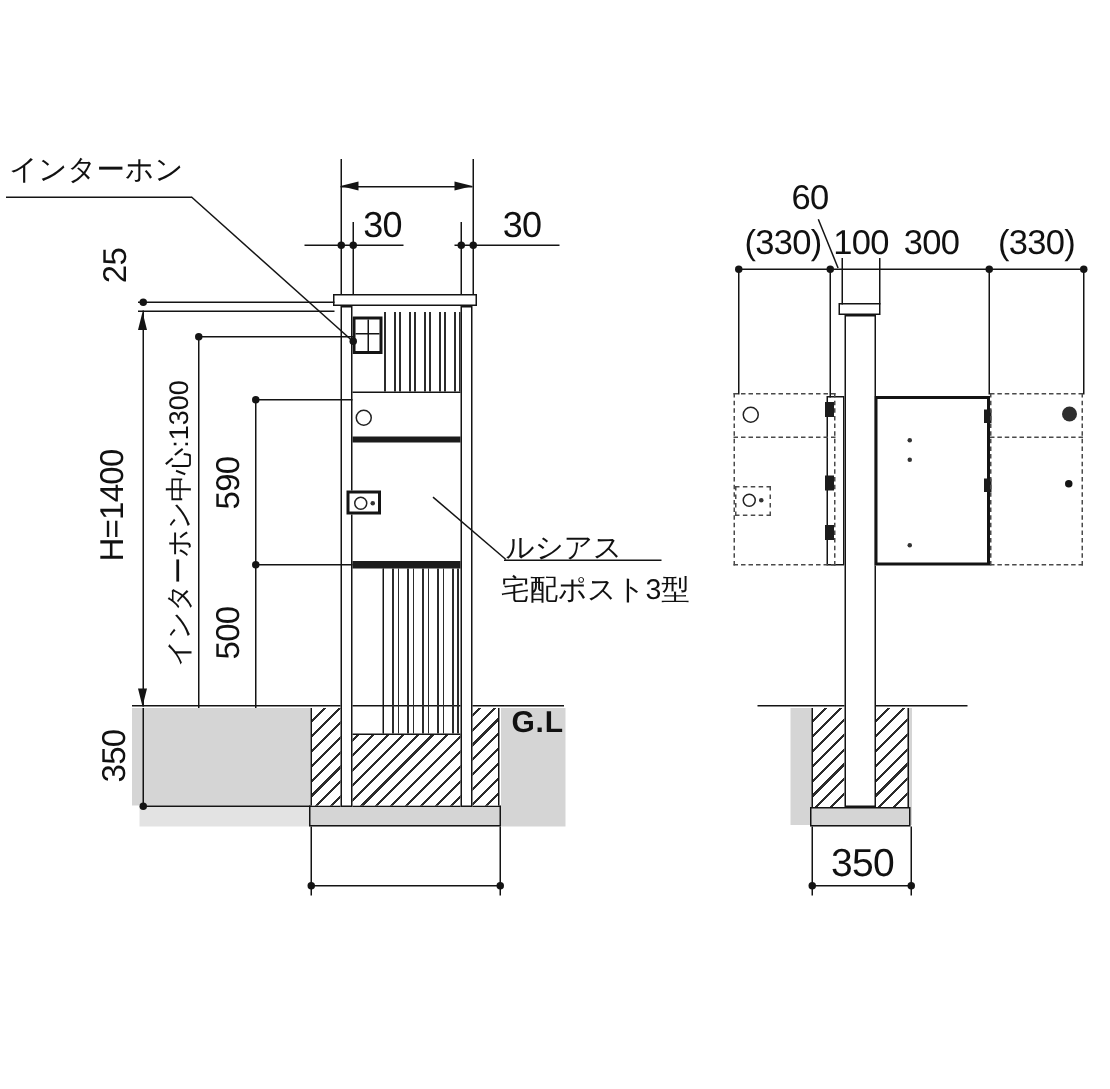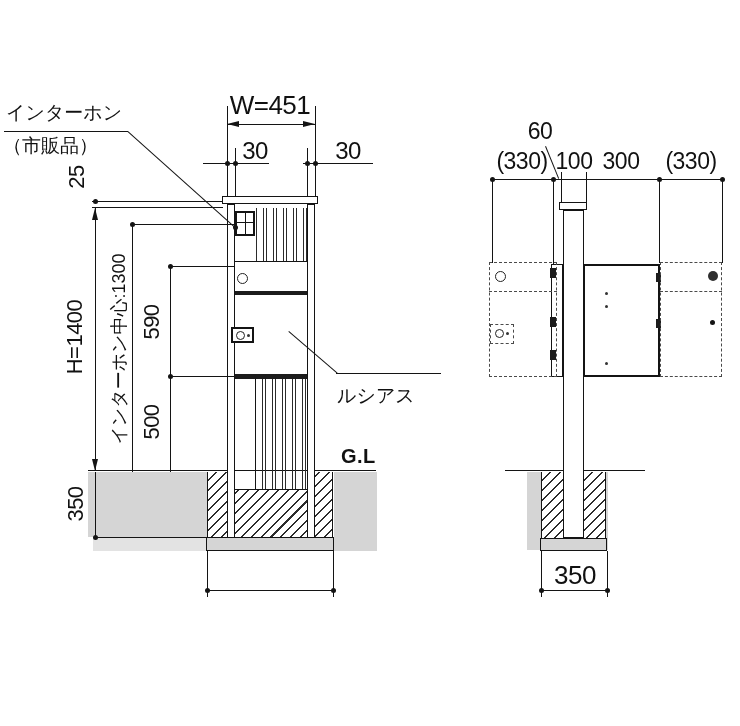--- a/index.html
+++ b/index.html
@@ -39,21 +39,21 @@
 <div id="stage">
 
   <div class="gray" style="left:88px;top:472px;width:119px;height:65px;"></div>
   <div class="graylt" style="left:93px;top:537px;width:114px;height:14px;"></div>
   <div class="gray" style="left:334px;top:472px;width:43px;height:79px;"></div>
   <div class="gray" style="left:206px;top:537px;width:128px;height:14px;border:1.5px solid #141414;box-sizing:border-box;"></div>
   <div class="hatch" style="left:207px;top:472px;width:23px;height:65px;border-left:1.5px solid #141414;border-right:1.5px solid #141414;"></div>
   <div class="hatch" style="left:310px;top:472px;width:23px;height:65px;border-left:1.5px solid #141414;border-right:1.5px solid #141414;"></div>
   <div class="hatch" style="left:230px;top:489px;width:80px;height:48px;border-top:1.5px solid #141414;"></div>
   <div class="hl" style="left:88px;top:470px;width:288px;"></div>
-  <div class="jp gl" style="left:341px;top:445px;">G.L</div>
+  <div class="jp gl" style="left:341px;top:471px;">G.L</div>
 
   <div class="box" style="left:227px;top:204px;width:8px;height:334px;"></div>
   <div class="box" style="left:307px;top:204px;width:8px;height:334px;"></div>
   <div class="box" style="left:222px;top:196px;width:96px;height:8px;"></div>
   <div class="slats" style="left:256px;top:208px;width:51px;height:53px;"></div>
   <div class="hl" style="left:235px;top:261px;width:72px;"></div>
   <div class="box2" style="left:235px;top:211px;width:20px;height:25px;">
     <div class="vl" style="left:8px;top:0;height:21px;border-left-width:1.2px;"></div>
     <div class="hl" style="left:0;top:9px;width:16px;border-top-width:1.2px;"></div>
   </div>
@@ -62,29 +62,28 @@
   <div class="band" style="left:235px;top:374px;width:72px;height:5px;"></div>
   <div class="box2" style="left:231px;top:327px;width:23px;height:16px;">
     <div class="ring" style="left:3px;top:2px;width:7px;height:7px;"></div>
     <div class="dt3" style="left:14px;top:5px;"></div>
   </div>
   <div class="slats" style="left:255px;top:379px;width:52px;height:110px;"></div>
   <div class="vl" style="left:255px;top:379px;height:110px;"></div>
 
   <div class="lead" style="left:289px;top:331px;width:64px;transform:rotate(40.6deg);"></div>
   <div class="hl" style="left:336px;top:373px;width:105px;"></div>
-  <div class="jp" style="left:337px;top:352px;margin-top:31px;">ルシアス</div>
+  <div class="jp" style="left:337px;top:352px;">ルシアス</div>
+  <div class="jp" style="left:334px;top:380px;">宅配ポスト3型</div>
 
   <div class="jp" style="left:6px;top:100px;">インターホン</div>
-  <div class="jp" style="left:3px;top:133px;">（市販品）</div>
   <div class="hl" style="left:4px;top:131px;width:124px;"></div>
   <div class="lead" style="left:128px;top:131px;width:145px;transform:rotate(41.8deg);"></div>
   <div class="dt" style="left:233px;top:225px;"></div>
 
-  <div class="num" style="left:224px;top:90px;width:92px;font-size:26px;">W=451</div>
   <div class="hl" style="left:227px;top:124px;width:88px;"></div>
   <div class="aL" style="left:227px;top:121px;"></div>
   <div class="aR" style="left:303px;top:121px;"></div>
   <div class="vl" style="left:227px;top:106px;height:90px;"></div>
   <div class="vl" style="left:235px;top:148px;height:48px;"></div>
   <div class="vl" style="left:307px;top:148px;height:48px;"></div>
   <div class="vl" style="left:315px;top:106px;height:90px;"></div>
   <div class="hl" style="left:203px;top:163px;width:66px;"></div>
   <div class="hl" style="left:303px;top:163px;width:70px;"></div>
   <div class="dt" style="left:225px;top:161px;"></div>

